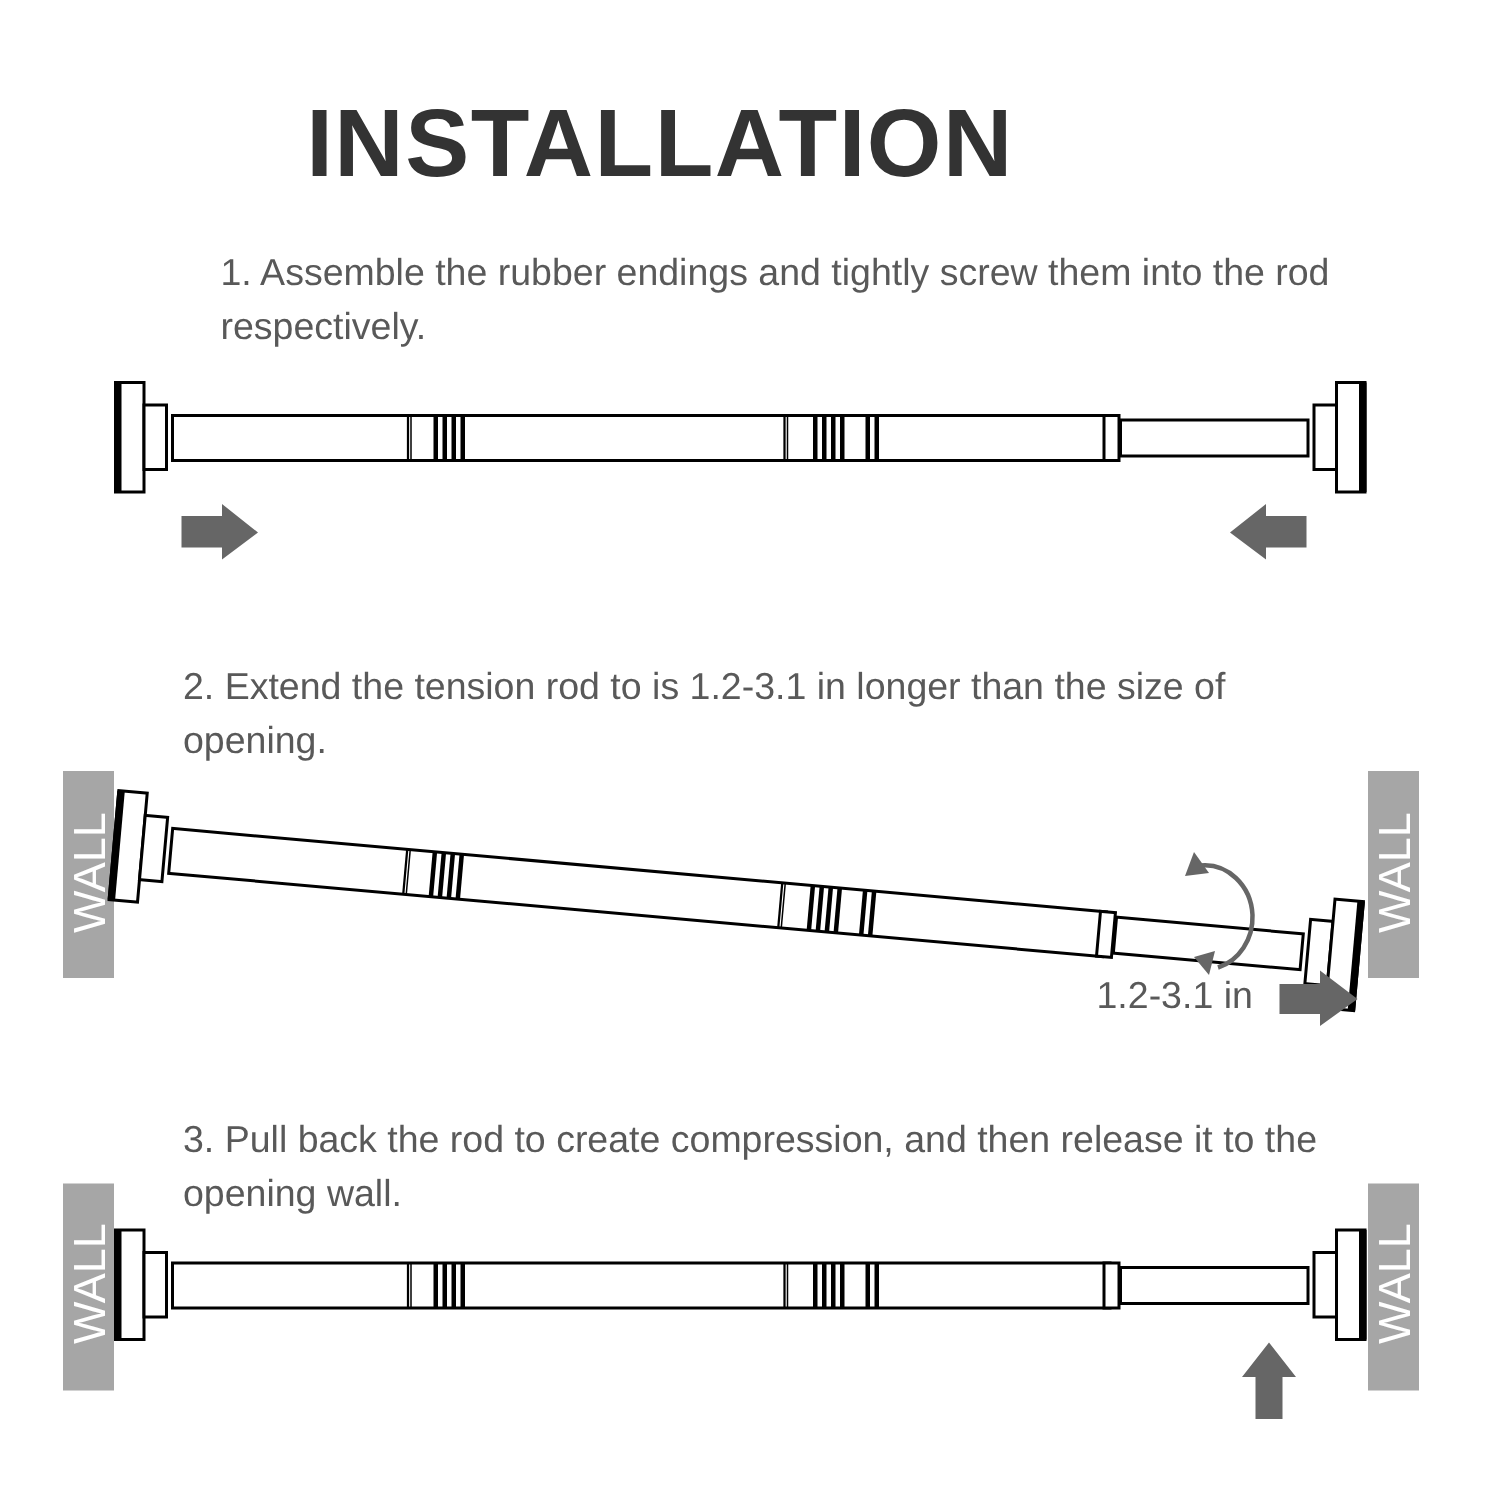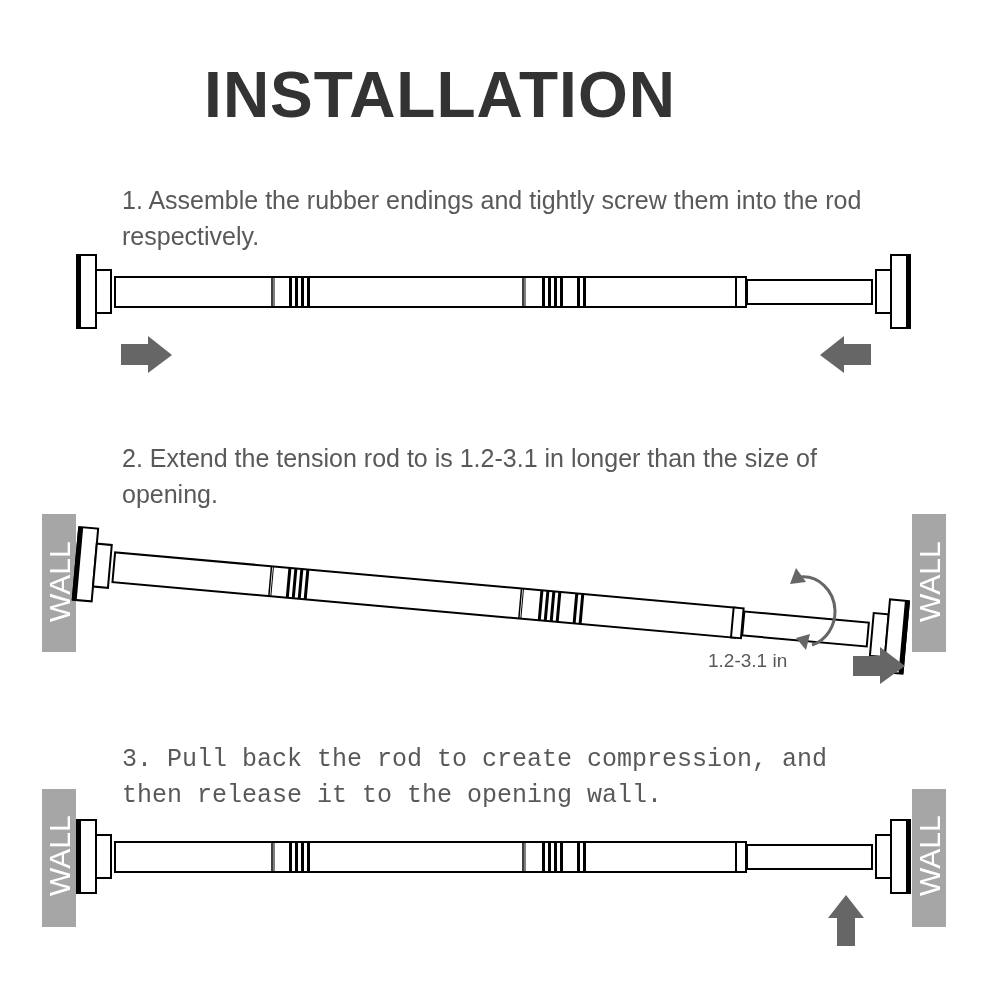--- a/index.html
+++ b/index.html
@@ -1,22 +1,22 @@
 <!DOCTYPE html>
 <html><head>
 <meta charset="utf-8">
 <style>
   html, body { margin:0; padding:0; background:#ffffff; }
   body { width:1000px; height:1000px; position:relative; overflow:hidden; font-family:"Liberation Sans", sans-serif; }
   .title { position:absolute; left:0; top:58px; width:880px; text-align:center; font-size:64px; font-weight:bold; color:#333333; letter-spacing:1px; }
   .step { position:absolute; left:122px; width:780px; font-size:25px; line-height:36px; color:#595959; }
-  .step1 { top:182px; }
+  .step1 { top:164px;margin-left:25px; }
   .step2 { top:440px; }
-  .step3 { top:742px;font-family:Liberation Mono, monospace; }
-  .measure { position:absolute; left:708px; top:650px; font-size:19px; color:#595959; }
+  .step3 { top:742px; }
+  .measure { position:absolute; left:731px; top:650px; font-size:25px; color:#595959; }
   svg.diagram { position:absolute; left:0; top:0; }
   .wall-label { font-family:"Liberation Sans", sans-serif; font-size:30px; fill:#ffffff; }
 </style>
 </head>
 <body>
 
 <div class="title">INSTALLATION</div>
 <div class="step step1">1. Assemble the rubber endings and tightly screw them into the rod respectively.</div>
 <div class="step step2">2. Extend the tension rod to is 1.2-3.1 in longer than the size of opening.</div>
 <div class="step step3">3. Pull back the rod to create compression, and then release it to the opening wall.</div>

